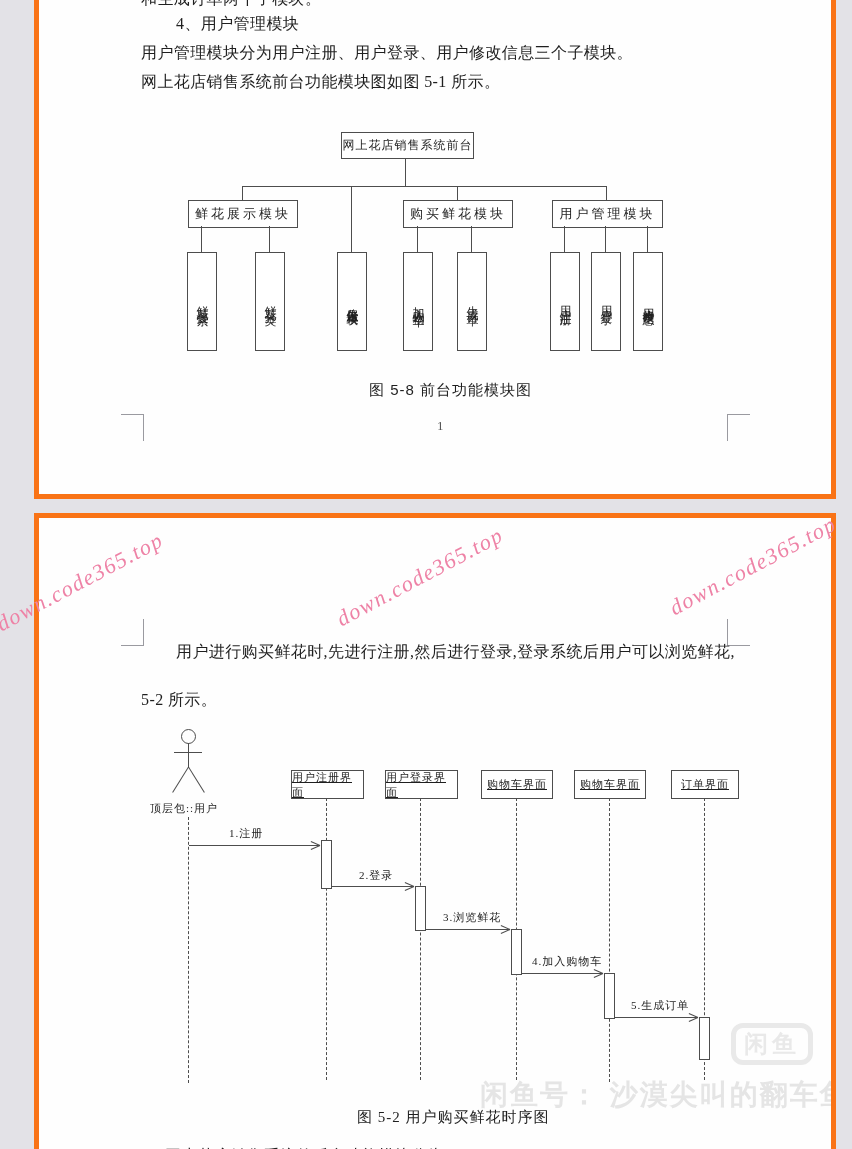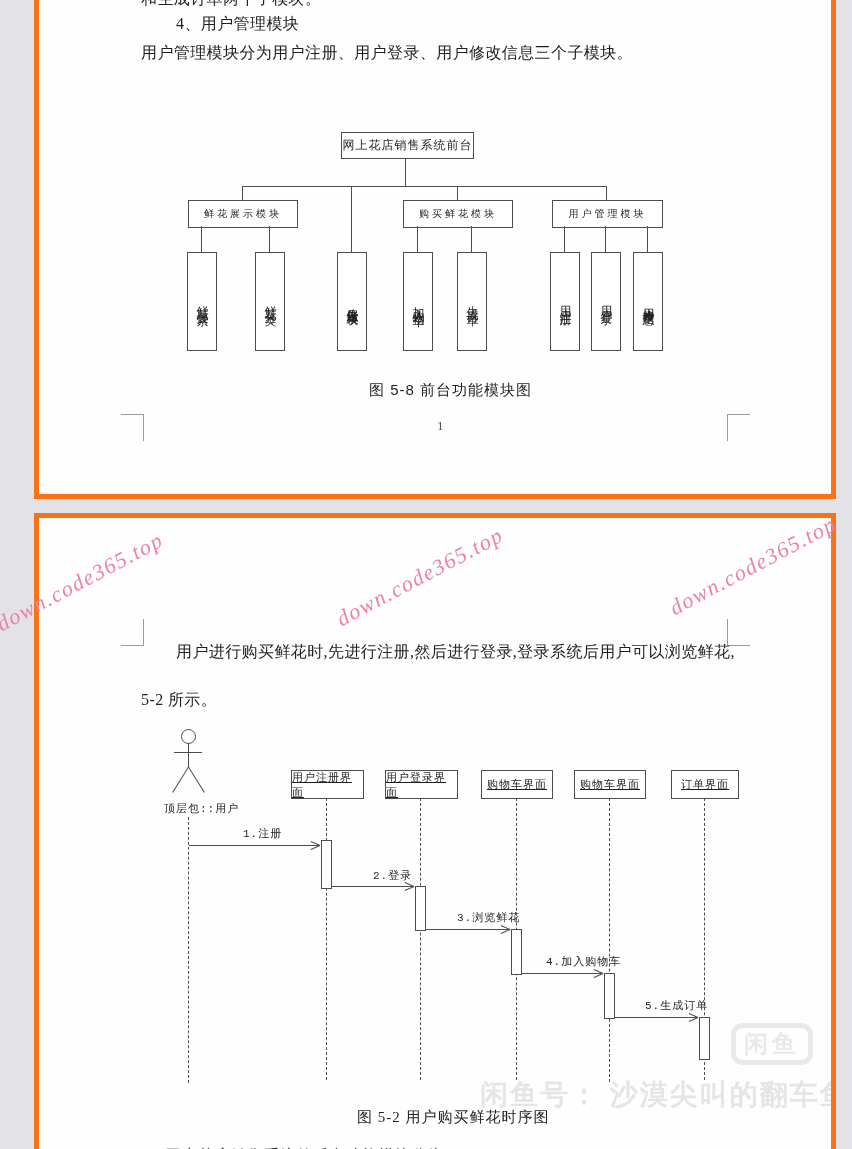--- a/index.html
+++ b/index.html
@@ -12,31 +12,31 @@
   .t { position:absolute; white-space:nowrap; }
   .body-txt { font-size:16px; letter-spacing:0.4px; }
   .cap { font-size:15px; font-family:"Liberation Sans","DejaVu Sans",sans-serif; letter-spacing:1px; }
   
   .hl { position:absolute; height:1px; background:#4d4d4d; }
   .vl { position:absolute; width:1px; background:#4d4d4d; }
   .box { position:absolute; border:1px solid #4d4d4d; background:#fff;
          display:flex; align-items:center; justify-content:center;
          font-family:"Liberation Sans","DejaVu Sans",sans-serif; }
   .vbox { writing-mode:vertical-rl; text-orientation:upright; font-size:12px; letter-spacing:3px; }
-  .l2box { font-size:10px; letter-spacing:3px; }
+  .l2box { font-size:13px; letter-spacing:3px; }
   .lifebox { font-size:11px; letter-spacing:1px; text-decoration:underline; }
   .dash { position:absolute; width:0; border-left:1px dashed #4d4d4d; }
   .act { position:absolute; width:9px; border:1px solid #4d4d4d; background:#fff; }
   .msg { position:absolute; height:1px; background:#4d4d4d; }
   .msg::before,.msg::after { content:""; position:absolute; right:0; top:0; width:10px; height:1px;
          background:#4d4d4d; transform-origin:right center; }
   .msg::before { transform:rotate(24deg); }
   .msg::after  { transform:rotate(-24deg); }
   .msg-lb { position:absolute; font-size:11px; letter-spacing:1px;
-            font-family:Liberation Mono, monospace; white-space:nowrap;margin-left:14px; }
+            font-family:Liberation Serif, serif; white-space:nowrap; }
   
   .mark { position:absolute; width:22px; height:26px; }
   .mk-bl { border-top:1px solid #9a9aa0; border-right:1px solid #9a9aa0; }
   .mk-br { border-top:1px solid #9a9aa0; border-left:1px solid #9a9aa0; }
   .mk-tl { border-bottom:1px solid #9a9aa0; border-right:1px solid #9a9aa0; }
   .mk-tr { border-bottom:1px solid #9a9aa0; border-left:1px solid #9a9aa0; }
   
   .wm { position:absolute; z-index:5; width:280px; text-align:center; color:#ee82a6;
         font-size:22px; font-style:italic; letter-spacing:1.5px;
         font-family:"Liberation Serif","DejaVu Serif",serif; transform:rotate(-28deg); white-space:nowrap; }
@@ -53,20 +53,21 @@
 </style>
 </head>
 <body>
 
 <div class="screen">
 
   <div class="page" id="page1">
     <div class="t body-txt" style="left:102px; top:-10px;">和生成订单两个子模块。</div>
     <div class="t body-txt" style="left:137px; top:15px;">4、用户管理模块</div>
     <div class="t body-txt" style="left:102px; top:44px;">用户管理模块分为用户注册、用户登录、用户修改信息三个子模块。</div>
+    <div class="t body-txt" style="left:102px; top:73px;">网上花店销售系统前台功能模块图如图 5-1 所示。</div>
 
     <div>
 
       <div class="box" style="left:302px; top:133px; width:131px; height:25px; font-size:12px; letter-spacing:1px;">网上花店销售系统前台</div>
 
       <div class="vl" style="left:366px; top:159px; height:28px;"></div>
       <div class="hl" style="left:203px; top:187px; width:364px;"></div>
       <div class="vl" style="left:203px; top:187px; height:14px;"></div>
       <div class="vl" style="left:418px; top:187px; height:14px;"></div>
       <div class="vl" style="left:567px; top:187px; height:14px;"></div>

